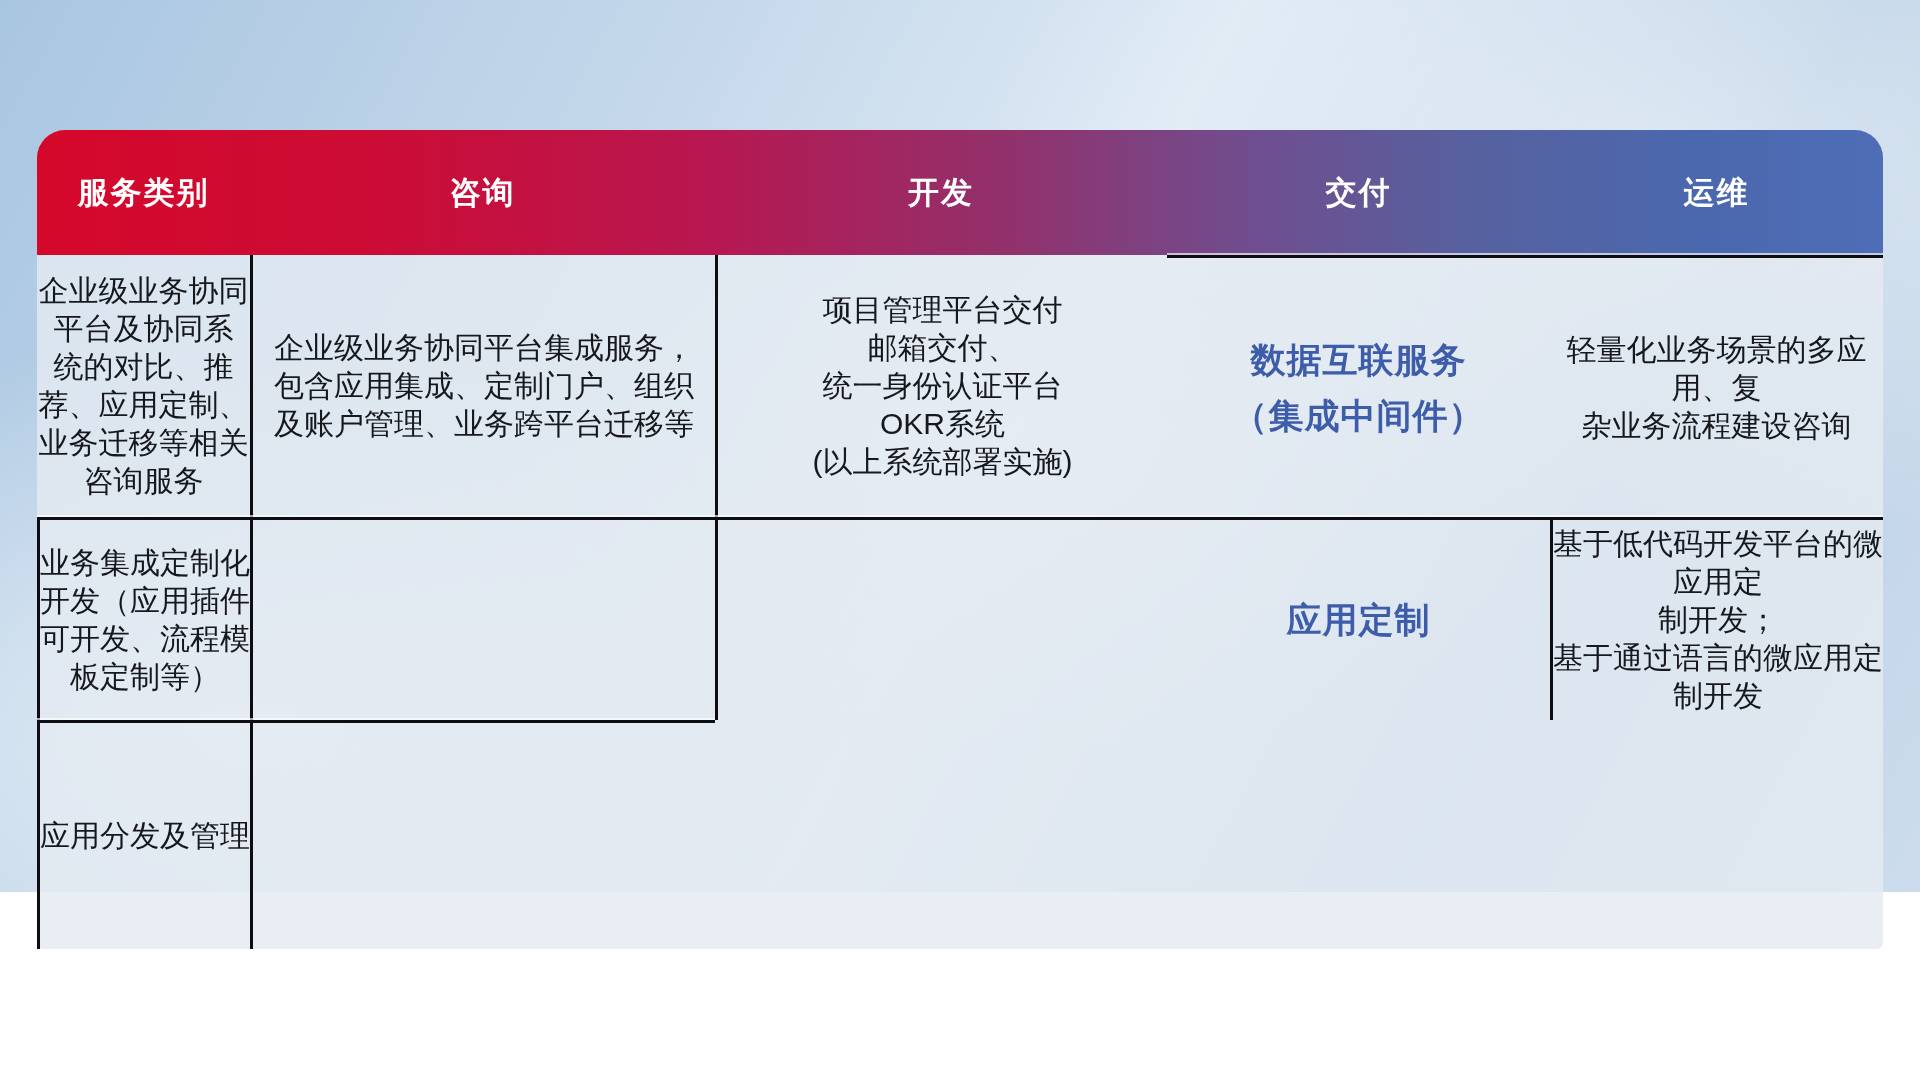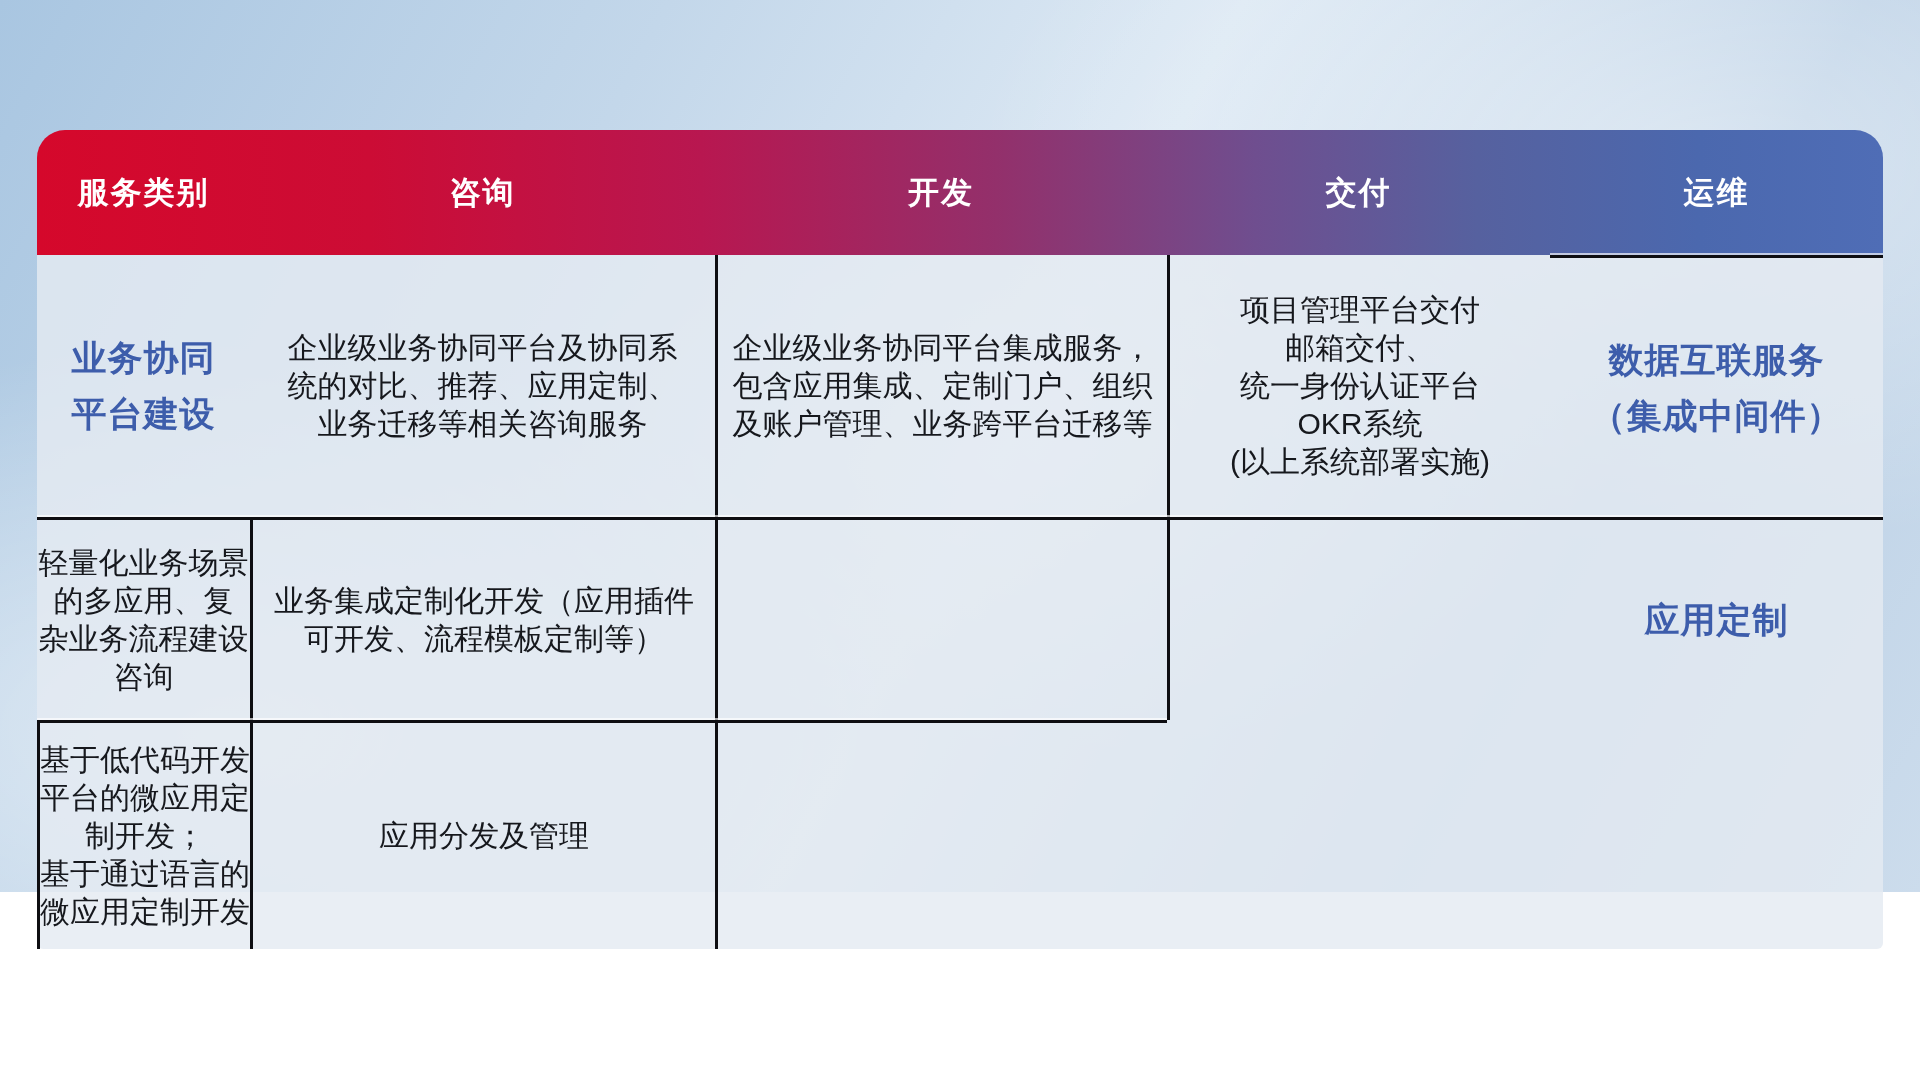--- a/index.html
+++ b/index.html
@@ -62,24 +62,20 @@
     <div class="tbl-header">
       <div class="hcell">服务类别</div>
       <div class="hcell">咨询</div>
       <div class="hcell">开发</div>
       <div class="hcell">交付</div>
       <div class="hcell">运维</div>
     </div>
 
     <div class="tbl-body">
 
-      <div class="cell cat">
-          <span class="txt">业务协同
-平台建设</span>
-        </div>
       <div class="cell">
           <span class="txt">企业级业务协同平台及协同系
 统的对比、推荐、应用定制、
 业务迁移等相关咨询服务</span>
         </div>
       <div class="cell v-div">
           <span class="txt">企业级业务协同平台集成服务，
 包含应用集成、定制门户、组织
 及账户管理、业务跨平台迁移等</span>
         </div>

